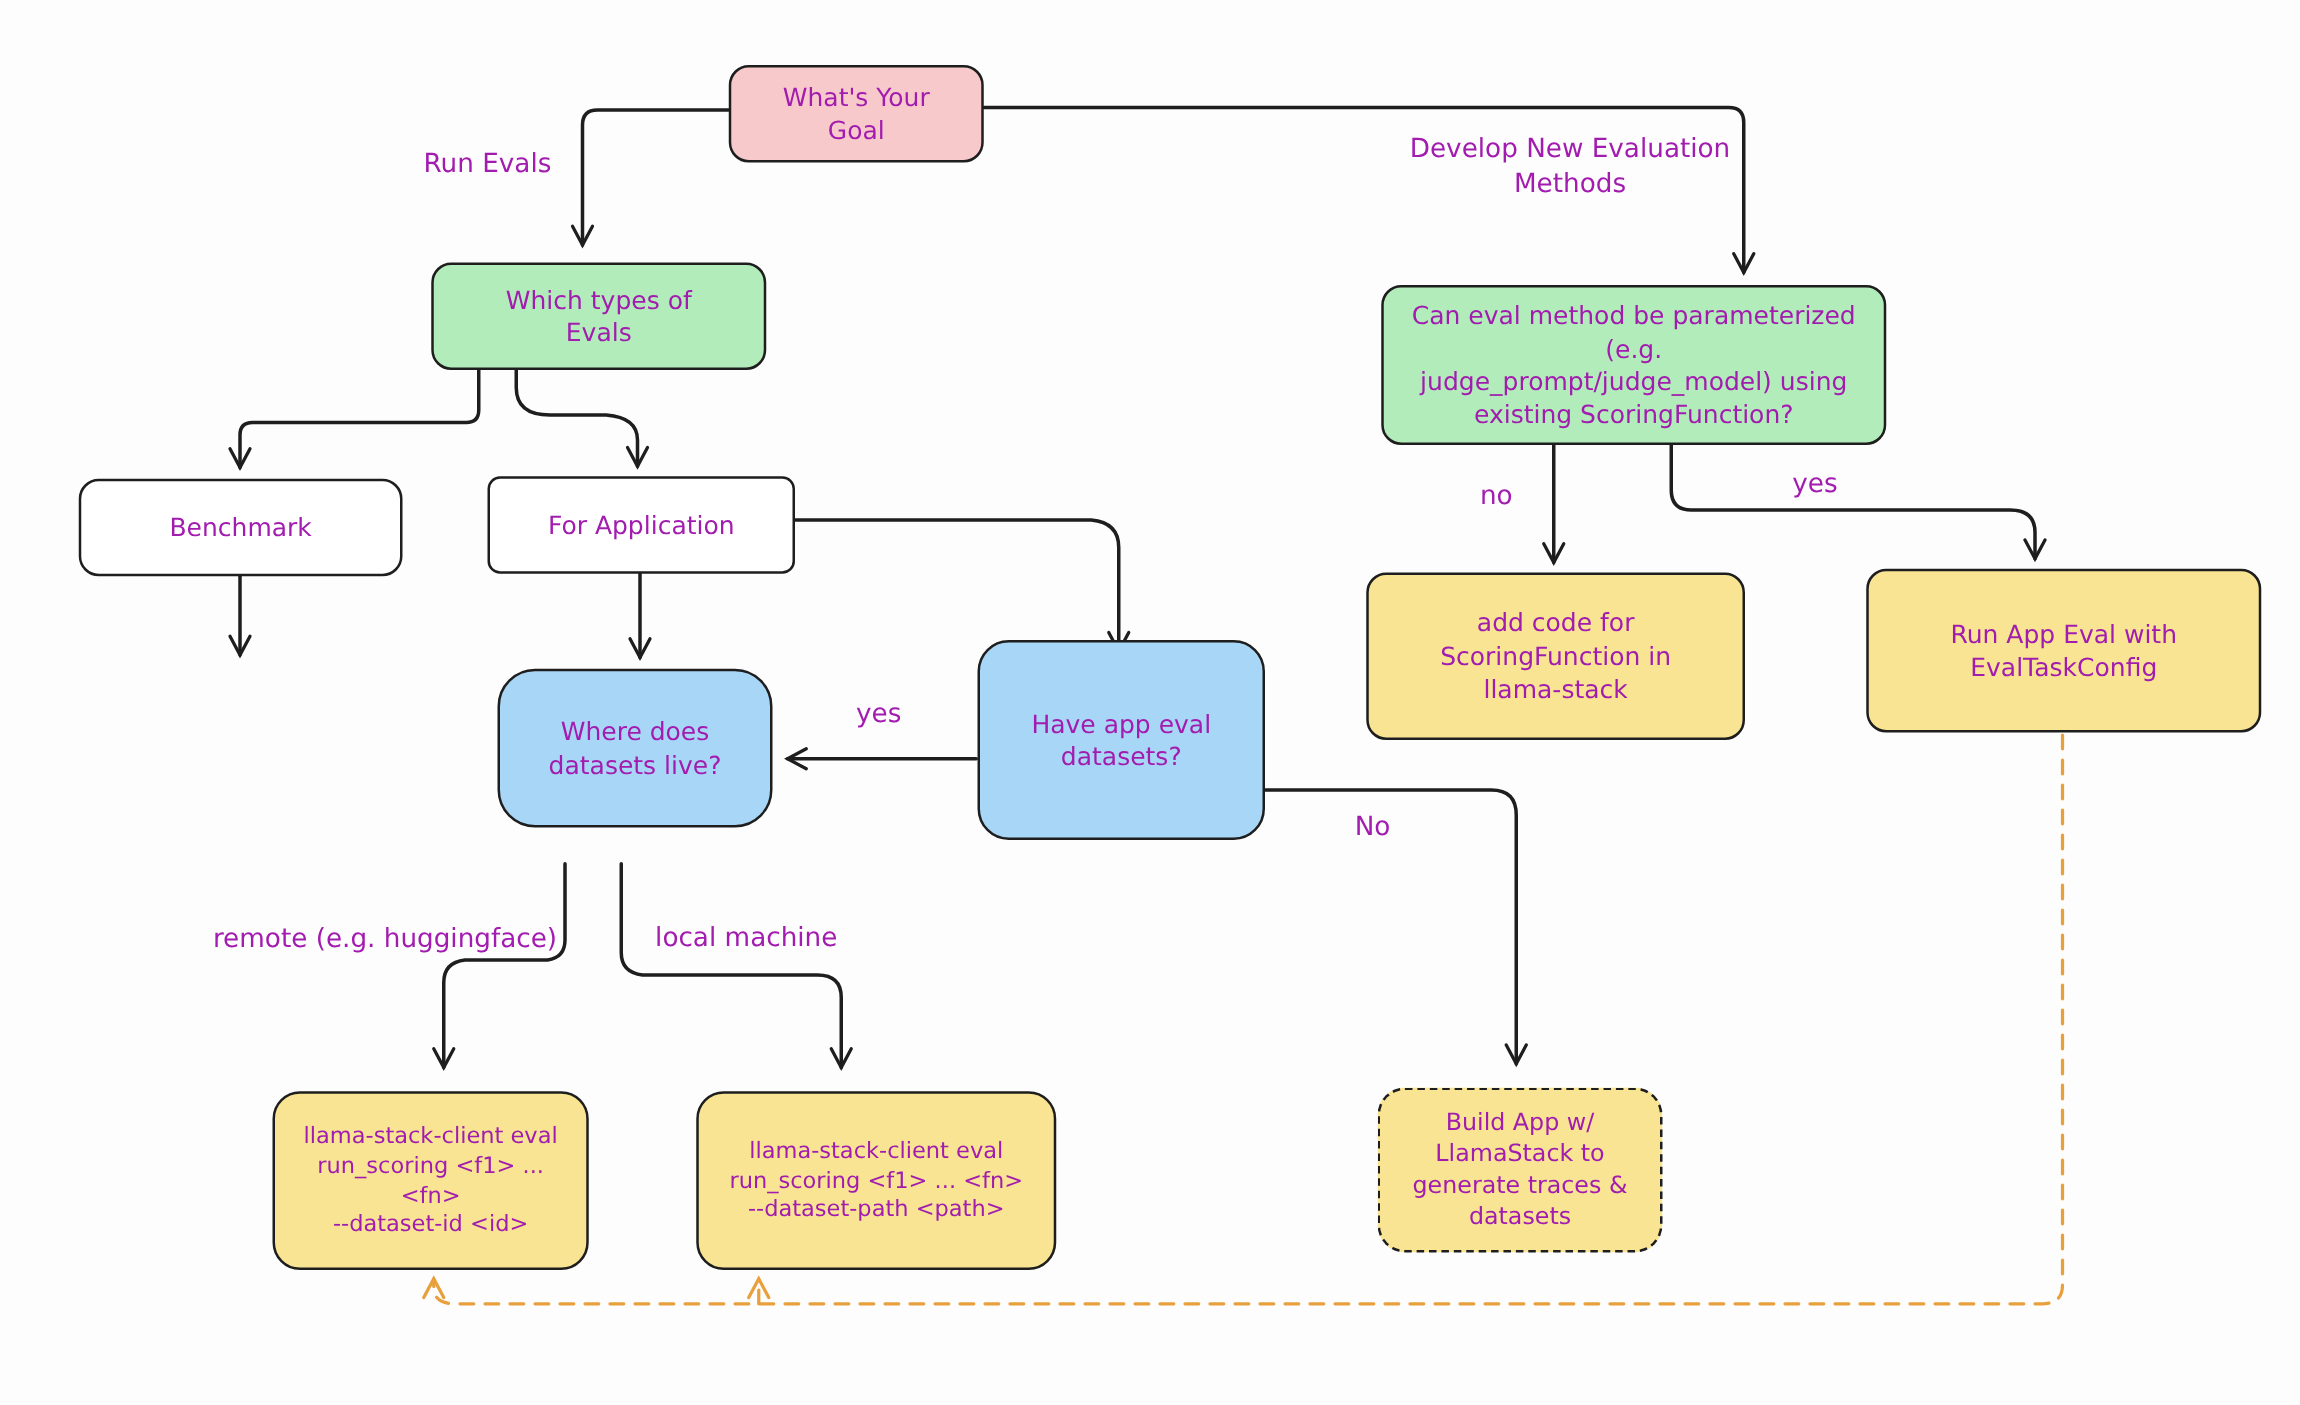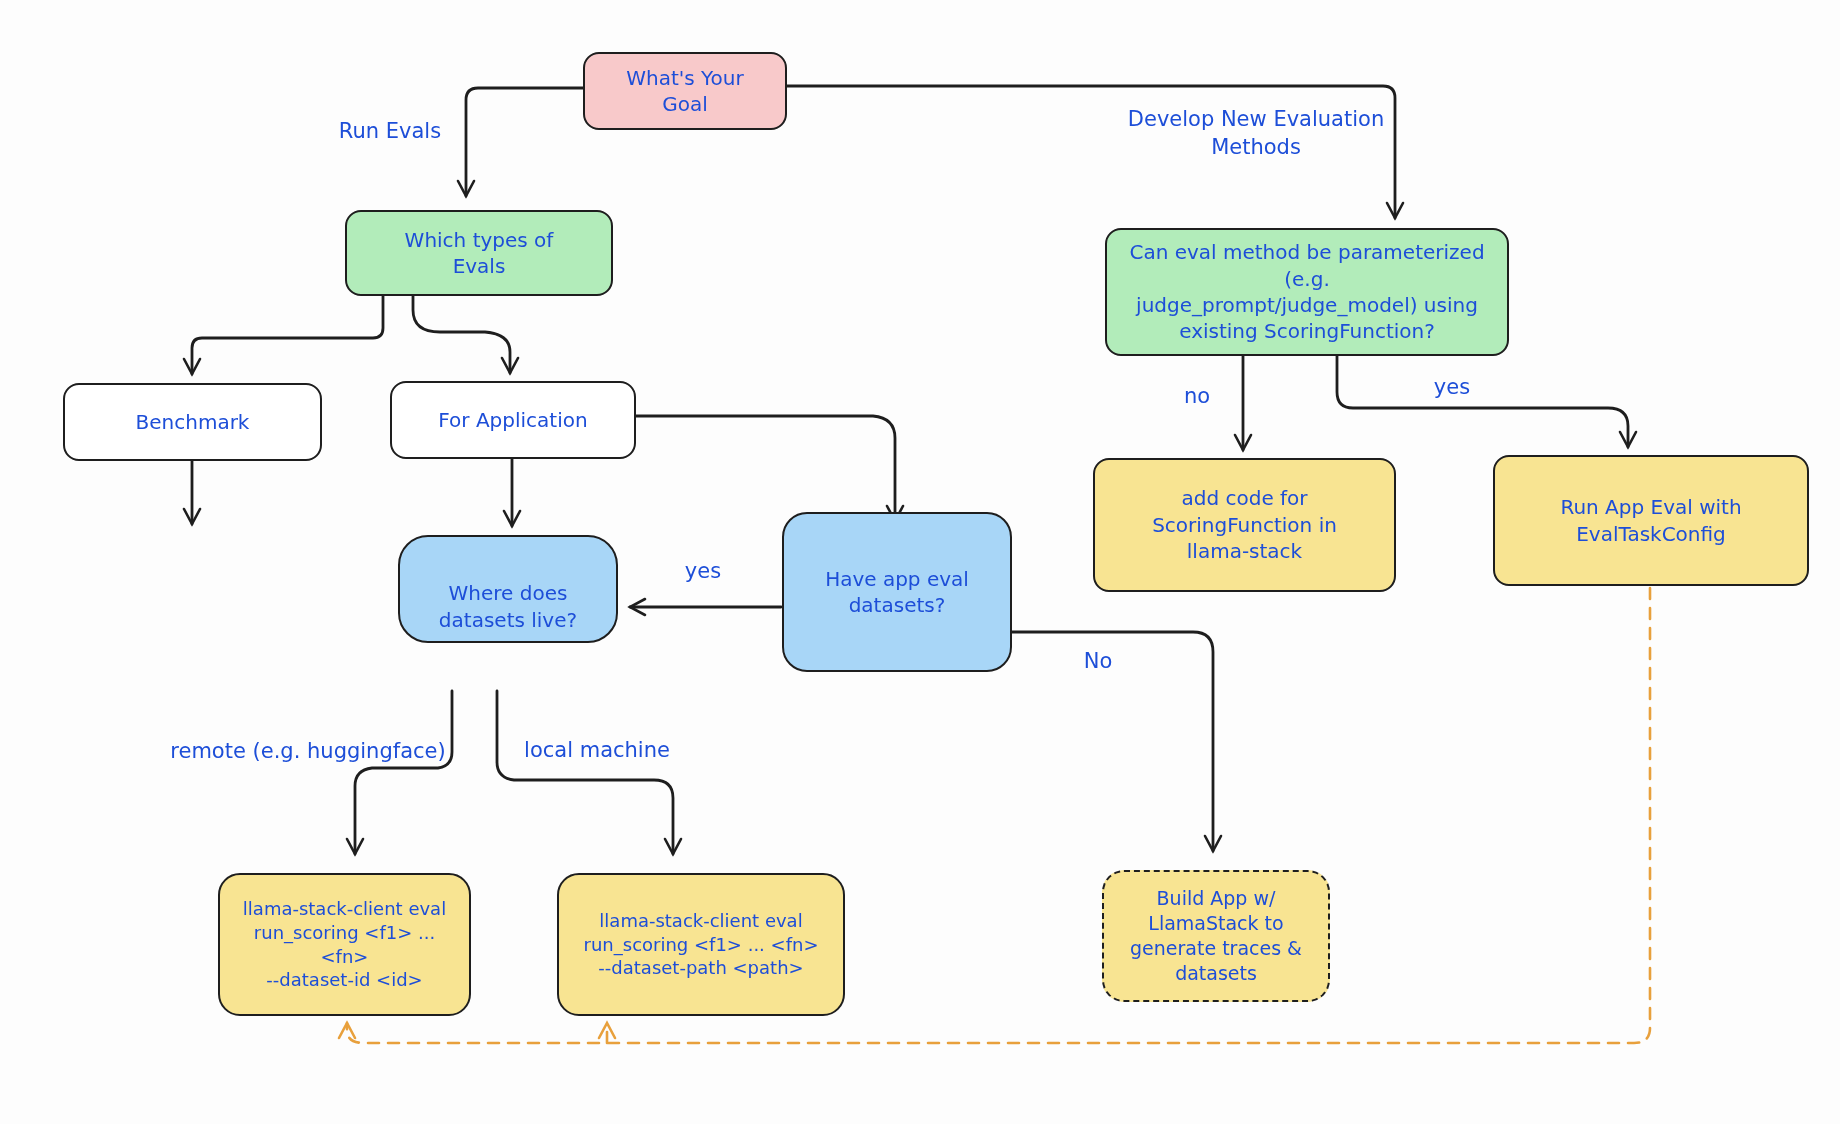--- a/index.html
+++ b/index.html
@@ -1,21 +1,21 @@
 <!DOCTYPE html>
 <html><head>
 <meta charset="utf-8">
 <style>
   html,body{margin:0;padding:0;background:#fdfdfd;}
   #canvas{
     position:relative;
     width:1840px;height:1124px;
     background:#fdfdfd;
     font-family:"DejaVu Sans", sans-serif;
-    color:#1d4ed8;
+    color:#a21caf;
     overflow:hidden;
   }
   #edges{position:absolute;left:0;top:0;width:1840px;height:1124px;}
   .node{
     position:absolute;
     box-sizing:border-box;
     border:2.5px solid #1e1e1e;
     border-radius:16px;
     display:flex;align-items:center;justify-content:center;
     text-align:center;
@@ -88,25 +88,25 @@
   <div class="node" style="left:1105px;top:228px;width:404px;height:128px;background:#b2ecba;">
     <span class="node-label">Can eval method be parameterized (e.g.
 judge_prompt/judge_model) using
 existing ScoringFunction?</span>
   </div>
 
   <div class="node" style="left:63px;top:383px;width:259px;height:78px;background:#ffffff;">
     <span class="node-label">Benchmark</span>
   </div>
 
-  <div class="node" style="left:390px;top:381px;width:246px;height:78px;background:#ffffff;">
+  <div class="node" style="left:390px;top:381px;width:246px;height:78px;background:#ffffff;border-radius:10px;">
     <span class="node-label">For Application</span>
   </div>
 
-  <div class="node round" style="left:398px;top:535px;width:220px;height:108px;background:#a8d6f7;align-items:flex-end;">
+  <div class="node round" style="left:398px;top:535px;width:220px;height:127px;background:#a8d6f7;">
     <span class="node-label">Where does
 datasets live?</span>
   </div>
 
   <div class="node round" style="left:782px;top:512px;width:230px;height:160px;background:#a8d6f7;border-radius:25px;">
     <span class="node-label">Have app eval
 datasets?</span>
   </div>
 
 

